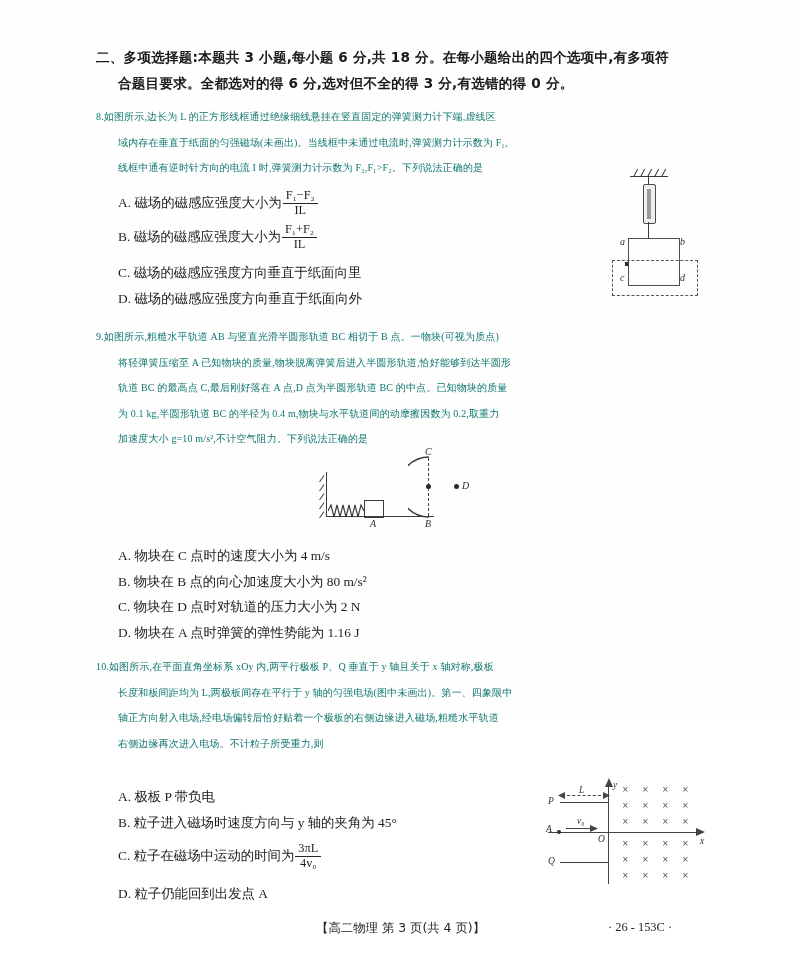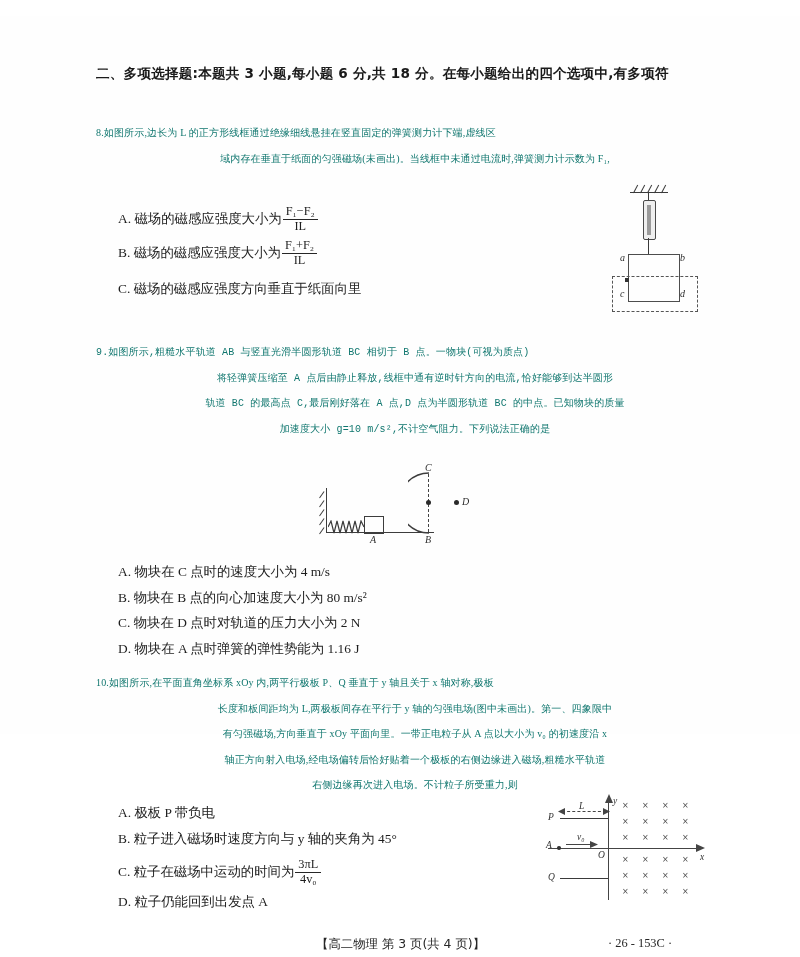--- a/index.html
+++ b/index.html
@@ -10,21 +10,21 @@
   body {
     width: 800px;
     height: 957px;
     position: relative;
     font-family: "Liberation Serif", "DejaVu Serif", serif;
     color: #1c1c1c;
     overflow: hidden;
   }
   .page {
     position: absolute;
-    left: 0; top: 16px;
+    left: 0; top: 0;
     width: 800px;
     height: 718px;
     background: #fefefe;
   }
   
   .section-head {
     position: absolute;
     left: 96px;
     top: 44px;
     width: 616px;
@@ -38,21 +38,21 @@
   .section-head .l2 { display: block; text-indent: 22px; }
 
   .qblock { position: absolute; left: 96px; width: 616px; }
   .qline {
     font-size: 10px;
     line-height: 25.6px;
     letter-spacing: 0.15px;
     white-space: nowrap;
     color: #0f766e;
   }
-  .qline.ind { text-indent: 22px; text-align: center; }
+  .qline.ind { text-indent: 22px; }
 
   .optlist { position: absolute; left: 118px; }
   .optline {
     font-size: 13.4px;
     line-height: 25.6px;
     white-space: nowrap;
     color: #1d1d1d;
   }
   .optline.tall { line-height: 34px; }
 
@@ -191,39 +191,45 @@
     font-family: "Liberation Serif", serif;
   }
 </style>
 </head>
 <body>
 
 <div class="page">
 
   <div class="section-head">
     <span>二、多项选择题:本题共 3 小题,每小题 6 分,共 18 分。在每小题给出的四个选项中,有多项符</span>
+    <span class="l2">合题目要求。全都选对的得 6 分,选对但不全的得 3 分,有选错的得 0 分。</span>
   </div>
 
   <div class="qblock" style="top:104px;">
     <div class="qline">8.如图所示,边长为 L 的正方形线框通过绝缘细线悬挂在竖直固定的弹簧测力计下端,虚线区</div>
     <div class="qline ind">域内存在垂直于纸面的匀强磁场(未画出)。当线框中未通过电流时,弹簧测力计示数为 F₁,</div>
+    <div class="qline ind">线框中通有逆时针方向的电流 I 时,弹簧测力计示数为 F₂,F₁&gt;F₂。下列说法正确的是</div>
   </div>
 
   <div class="optlist" style="top:186px;">
     <div class="optline tall">
       <span>A.</span>
       <span>磁场的磁感应强度大小为</span><span class="frac"><span class="n">F₁−F₂</span><span class="d">IL</span></span>
     </div>
     <div class="optline tall">
       <span>B.</span>
       <span>磁场的磁感应强度大小为</span><span class="frac"><span class="n">F₁+F₂</span><span class="d">IL</span></span>
     </div>
     <div class="optline" style="margin-top:6px;">
       <span>C.</span>
       <span>磁场的磁感应强度方向垂直于纸面向里</span>
+    </div>
+    <div class="optline">
+      <span>D.</span>
+      <span>磁场的磁感应强度方向垂直于纸面向外</span>
     </div>
   </div>
 
   <div class="fig" id="fig8">
     <div class="ceiling"></div>
     <div class="hatch" style="left:35px; top:-4px;"></div>
     <div class="hatch" style="left:42px; top:-4px;"></div>
     <div class="hatch" style="left:49px; top:-4px;"></div>
     <div class="hatch" style="left:56px; top:-4px;"></div>
     <div class="hatch" style="left:63px; top:-4px;"></div>
@@ -234,24 +240,25 @@
     <div class="stem-bot"></div>
     <div class="loop8"></div>
     <div class="dashbox8"></div>
     <div class="dot8"></div>
     <span class="lbl" style="left:22px; top:64px;">a</span>
     <span class="lbl" style="left:82px; top:64px;">b</span>
     <span class="lbl" style="left:22px; top:100px;">c</span>
     <span class="lbl" style="left:82px; top:100px;">d</span>
   </div>
 
-  <div class="qblock" style="top:324px;font-family:Liberation Mono, monospace;">
+  <div class="qblock" style="top:324px;">
     <div class="qline">9.如图所示,粗糙水平轨道 AB 与竖直光滑半圆形轨道 BC 相切于 B 点。一物块(可视为质点)</div>
-    <div class="qline ind">将轻弹簧压缩至 A 点后由静止释放,线框中通有逆时针方向的电流,恰好能够到达半圆形</div>
+    <div class="qline ind">将轻弹簧压缩至 A 已知物块的质量,物块脱离弹簧后进入半圆形轨道,恰好能够到达半圆形</div>
     <div class="qline ind">轨道 BC 的最高点 C,最后刚好落在 A 点,D 点为半圆形轨道 BC 的中点。已知物块的质量</div>
+    <div class="qline ind">为 0.1 kg,半圆形轨道 BC 的半径为 0.4 m,物块与水平轨道间的动摩擦因数为 0.2,取重力</div>
     <div class="qline ind">加速度大小 g=10 m/s²,不计空气阻力。下列说法正确的是</div>
   </div>
 
   <div class="optlist" style="top:543px;">
     <div class="optline">
       <span>A.</span>
       <span>物块在 C 点时的速度大小为 4 m/s</span>
     </div>
     <div class="optline">
       <span>B.</span>
@@ -287,39 +294,38 @@
     <div class="ptD"></div>
     <span class="lbl" style="left:70px; top:66px;">A</span>
     <span class="lbl" style="left:125px; top:66px;">B</span>
     <span class="lbl" style="left:125px; top:-6px;">C</span>
     <span class="lbl" style="left:162px; top:28px;">D</span>
   </div>
 
   <div class="qblock" style="top:654px;">
     <div class="qline">10.如图所示,在平面直角坐标系 xOy 内,两平行极板 P、Q 垂直于 y 轴且关于 x 轴对称,极板</div>
     <div class="qline ind">长度和板间距均为 L,两极板间存在平行于 y 轴的匀强电场(图中未画出)。第一、四象限中</div>
-    <div class="qline ind">有匀强磁场,方向垂直于 xOy 平面向里。一带正电粒子从 A 点以大小为 v₀ 的初速度沿 x</div>
     <div class="qline ind">轴正方向射入电场,经电场偏转后恰好贴着一个极板的右侧边缘进入磁场,粗糙水平轨道</div>
     <div class="qline ind">右侧边缘再次进入电场。不计粒子所受重力,则</div>
   </div>
 
   <div class="optlist" style="top:784px;">
     <div class="optline">
       <span>A.</span>
       <span>极板 P 带负电</span>
     </div>
     <div class="optline">
       <span>B.</span>
       <span>粒子进入磁场时速度方向与 y 轴的夹角为 45°</span>
     </div>
     <div class="optline tall" style="margin-top:4px;">
       <span>C.</span>
       <span>粒子在磁场中运动的时间为</span><span class="frac"><span class="n">3πL</span><span class="d">4v₀</span></span>
     </div>
-    <div class="optline" style="margin-top:0;">
+    <div class="optline" style="margin-top:8px;">
       <span>D.</span>
       <span>粒子仍能回到出发点 A</span>
     </div>
   </div>
 
   <div class="fig" id="fig10">
     <div class="axis-y"></div>
     <div class="axis-x"></div>
     <svg width="10" height="8" viewBox="0 0 10 8" style="position:absolute; left:164px; top:46px;">
       <polygon points="0,0 9,4 0,8" fill="#444"></polygon>

